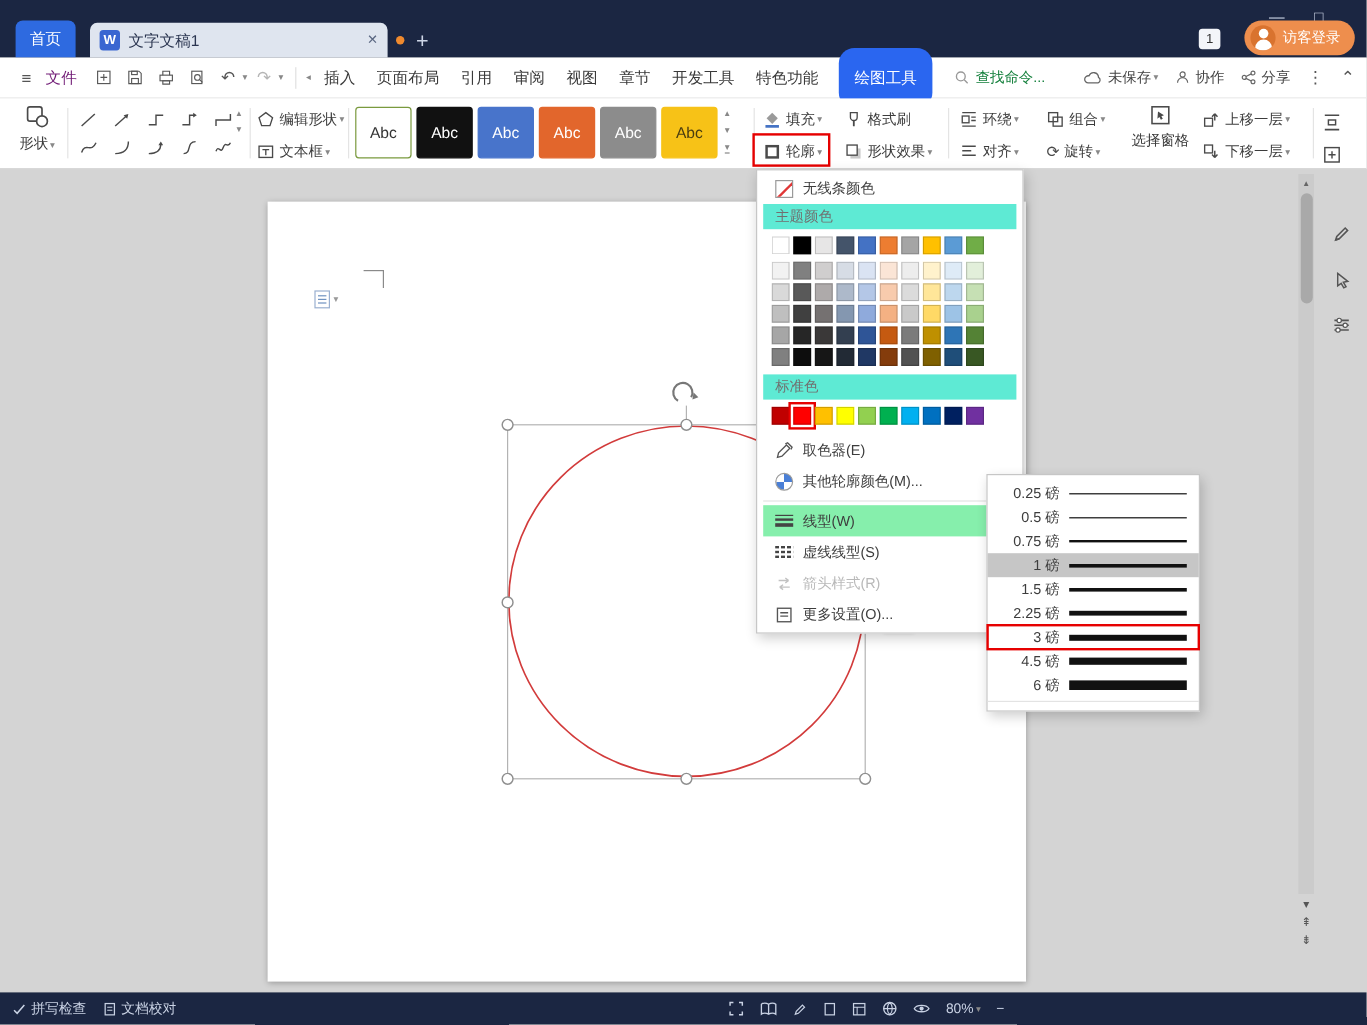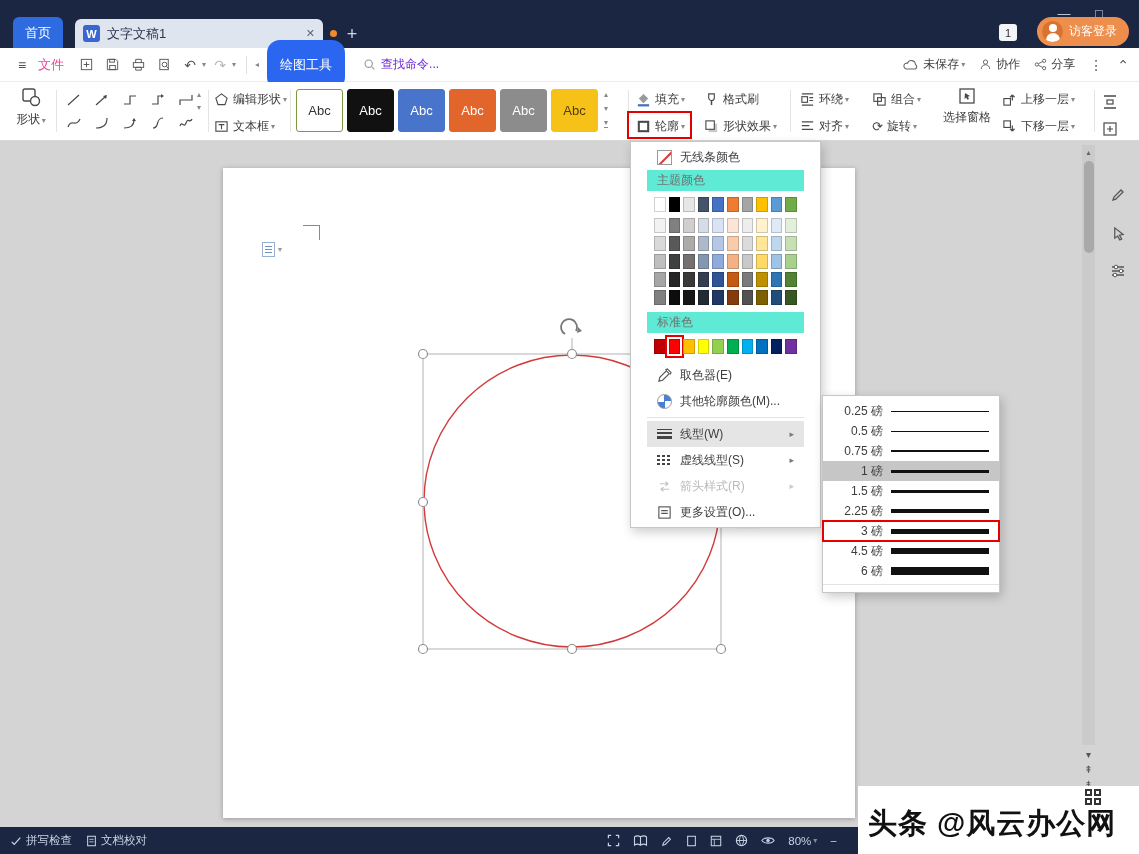--- a/index.html
+++ b/index.html
@@ -24,28 +24,28 @@
   .login{position:absolute;right:10px;top:17px;height:29px;background:#ee8e4d;border-radius:15px;color:#fff;
     display:flex;align-items:center;gap:6px;padding:0 12px 0 5px;font-size:12px}
   .avatar{width:21px;height:21px;border-radius:50%;background:#d9732f;position:relative;overflow:hidden}
   .avatar:before{content:"";position:absolute;left:6.5px;top:3px;width:8px;height:8px;border-radius:50%;background:#fff}
   .avatar:after{content:"";position:absolute;left:3.5px;top:12px;width:14px;height:9px;border-radius:7px 7px 0 0;background:#fff}
 
   
   .menubar{position:absolute;left:0;top:48px;width:1139px;height:34px;background:#fff;border-bottom:1px solid #ececec;
     display:flex;align-items:center;padding:0 10px;gap:2px}
   .mb-ic{width:24px;height:22px;display:flex;align-items:center;justify-content:center;color:#555}
-  .mb-file{font-size:13px;color:#ec4899;padding:0 8px 0 2px}
+  .mb-file{font-size:13px;color:#701a75;padding:0 8px 0 2px}
   .mb-glyph{font-size:14px;color:#555}
   .mb-glyph.dis{color:#b5b5b5}
   .tinycaret{font-size:8px;color:#888;margin-left:-2px}
   .vline{width:1px;height:18px;background:#e0e0e0;margin:0 8px}
   .menu-tab{padding:0 9px;font-size:13px;color:#3a3a3a;height:24px;display:flex;align-items:center}
   .active-pill{background:#2a66f0;color:#fff;border-radius:13px;padding:16px 13px;font-size:13px;margin:18px 6px}
-  .searchbox{display:flex;align-items:center;gap:5px;color:#6d28d9;font-size:12px;margin-left:10px}
+  .searchbox{display:flex;align-items:center;gap:5px;color:#15803d;font-size:12px;margin-left:10px}
   .mb-right{margin-left:auto;display:flex;align-items:center;gap:14px;color:#444;font-size:12px}
   .mb-right .itm{display:flex;align-items:center;gap:4px}
 
   
   .ribbon{position:absolute;left:0;top:82px;width:1139px;height:59px;background:#fff;border-bottom:1px solid #d8d8d8}
   .vsep{position:absolute;top:8px;bottom:8px;width:1px;background:#e4e4e4}
   .tallbtn{position:absolute;top:4px;display:flex;flex-direction:column;align-items:center;gap:3px;font-size:12px;color:#3c3c3c}
   .stack{position:absolute;display:flex;flex-direction:column;gap:4px}
   .sbtn{display:flex;align-items:center;gap:4px;height:23px;font-size:12px;color:#3c3c3c;white-space:nowrap}
   .gal{position:absolute;left:60px;top:7px;display:grid;grid-template-columns:repeat(5,27px);grid-auto-rows:22px;gap:1px}
@@ -70,23 +70,23 @@
   .scrollbar{position:absolute;left:1082px;top:4px;width:13px;height:600px;background:#cbcbcb}
   .sb-arrow{height:14px;display:flex;align-items:center;justify-content:center;font-size:8px;color:#666}
   .sb-thumb{position:absolute;left:1.5px;top:16px;width:10px;height:92px;background:#a9a9a9;border-radius:5px}
   .pagebtns{position:absolute;left:1082px;top:608px;width:13px;display:flex;flex-direction:column;gap:4px;color:#555;
     font-size:10px;text-align:center}
   .rail{position:absolute;left:1106px;top:42px;display:flex;flex-direction:column;gap:14px;align-items:center}
   .rail .rbtn{width:24px;height:24px;display:flex;align-items:center;justify-content:center;color:#555}
 
   
   .menu{position:absolute;background:#fff;border:1px solid #c6c6c6;box-shadow:2px 4px 10px rgba(0,0,0,.2);z-index:50}
-  .outline-menu{left:630px;top:141px;width:191px;padding:2px 16px}
+  .outline-menu{left:630px;top:141px;width:223px;padding:2px 5px}
   .mi{display:flex;align-items:center;gap:8px;height:26px;padding:0 10px;font-size:12px;color:#3d3d3d}
-  .mi.hl{background:#e5e5e5}
+  .mi.hl{background:#86efac}
   .mi.dis{color:#b9b9b9}
   .mi .chev{margin-left:auto;font-size:9px;color:#777}
   .mi.dis .chev{color:#c9c9c9}
   .band{height:21px;display:flex;align-items:center;padding:0 10px;font-size:12px;color:#707070;background:#5eead4}
   .cgrid{padding:6px 7px 4px}
   .crow{display:flex;gap:3px;margin-bottom:3px}
   .crow.base{margin-bottom:6px}
   .sw{width:15px;height:15px;box-shadow:inset 0 0 0 1px rgba(0,0,0,.18)}
   .stdrow{display:flex;gap:3px;padding:6px 7px 8px;position:relative}
   .sw.target{outline:2.5px solid #e60000;outline-offset:2px}
@@ -175,20 +175,30 @@
           <circle cx="8" cy="8" r="2.5" fill="none" stroke="#555"></circle>
           <path d="M10 10l2.5 2.5" stroke="#555"></path>
         </svg>
       </span>
     <span class="mb-ic mb-glyph">↶</span>
     <span class="tinycaret">▾</span>
     <span class="mb-ic mb-glyph dis">↷</span>
     <span class="tinycaret">▾</span>
     <span class="vline"></span>
     <span class="tinycaret">◂</span>
+    <span style="display:flex">
+        <span class="menu-tab">插入</span>
+        <span class="menu-tab">页面布局</span>
+        <span class="menu-tab">引用</span>
+        <span class="menu-tab">审阅</span>
+        <span class="menu-tab">视图</span>
+        <span class="menu-tab">章节</span>
+        <span class="menu-tab">开发工具</span>
+        <span class="menu-tab">特色功能</span>
+      </span>
     <span class="active-pill">绘图工具</span>
     <span class="searchbox">
       <svg width="13" height="13" viewBox="0 0 16 16">
           <circle cx="7" cy="7" r="4.5" fill="none" stroke="#999" stroke-width="1.4"></circle>
           <path d="M10.5 10.5l3.5 3.5" stroke="#999" stroke-width="1.4"></path>
         </svg>
       <span>查找命令...</span>
     </span>
     <span class="mb-right">
       <span class="itm">
@@ -722,23 +732,14 @@
           <circle cx="8" cy="6" r="2" fill="#c9d2e4"></circle>
         </svg>
       <span class="zoom">
         <span>80%</span>
         <span class="tinycaret">▾</span>
       </span>
       <span>−</span>
     </span>
   </div>
 
-  <div class="watermark">
-    <span class="qr">
-        <i></i>
-        <i></i>
-        <i></i>
-        <i></i>
-      </span>
-    <span class="wm-text">头条 @风云办公网</span>
-  </div>
 
 </div>
 
 </body></html>

